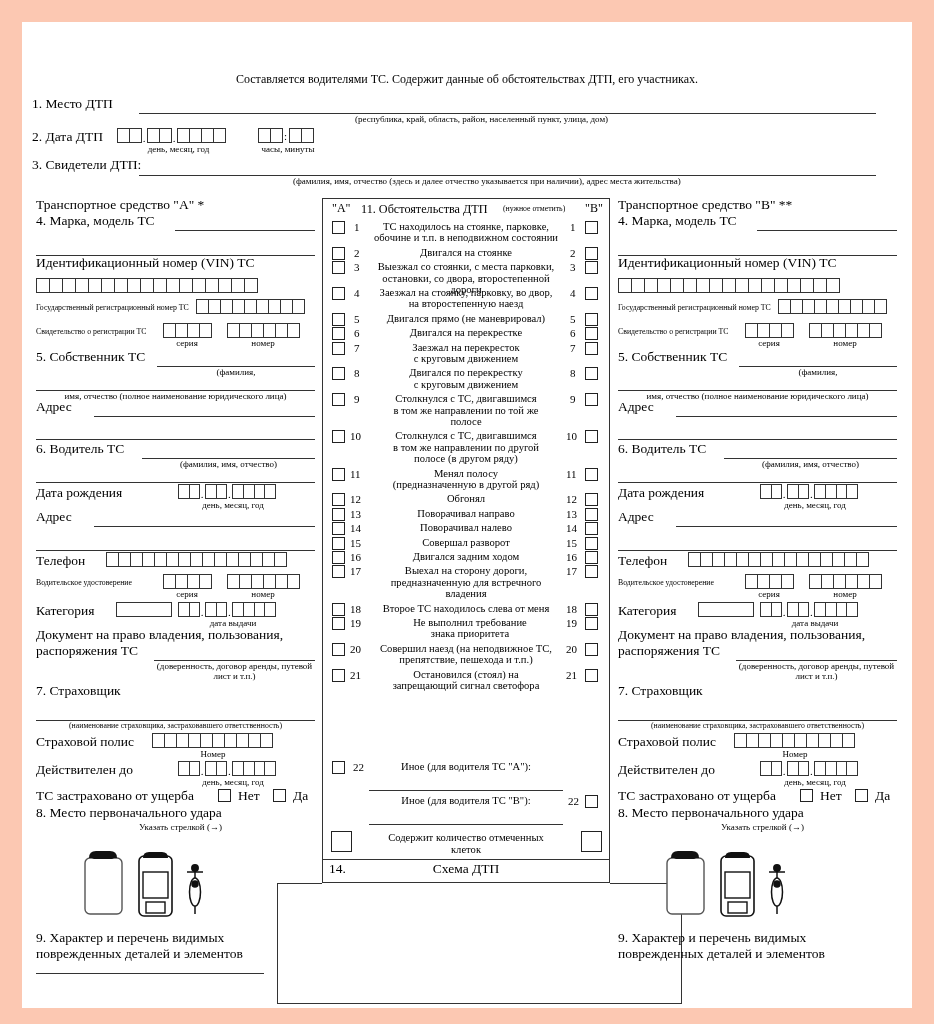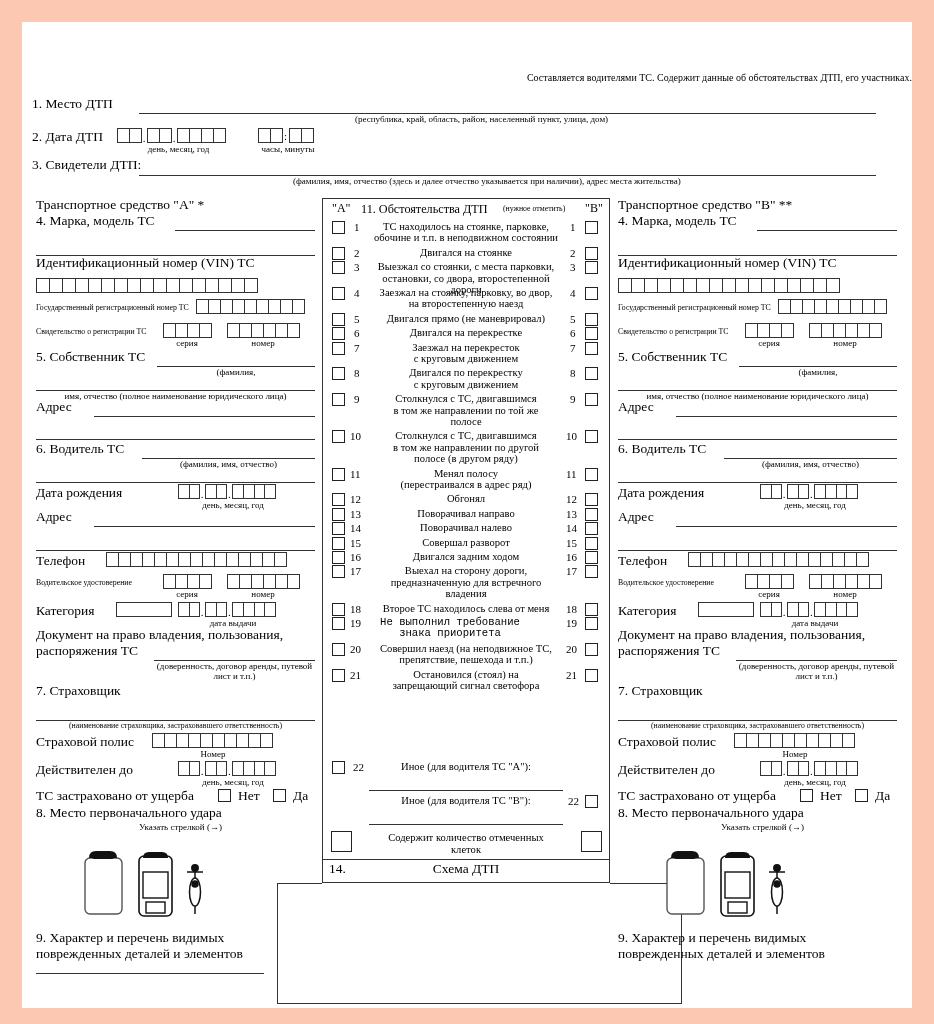--- a/index.html
+++ b/index.html
@@ -76,21 +76,21 @@
 
   
   .veh { position: absolute; }
 </style>
 </head>
 <body>
 
 <div id="page-frame">
 <div id="sheet">
 
-  <div class="abs" style="left:0; top:50px; width:890px; text-align:right; font-size:10px;">Составляется водителями ТС. Содержит данные об обстоятельствах ДТП, его участниках.</div>
+  <div class="abs" style="left:0; top:50px; width:890px; text-align:center; font-size:12px;">Составляется водителями ТС. Содержит данные об обстоятельствах ДТП, его участниках.</div>
 
   <div class="abs t" style="left:10px; top:75px;">1. Место ДТП</div>
   <div class="abs rule" style="left:117px; top:90px; width:737px; height:1px;"></div>
   <div class="abs t-sm" style="left:333px; top:93px;">(республика, край, область, район, населенный пункт, улица, дом)</div>
 
   <div class="abs t" style="left:10px; top:108px;">2. Дата ДТП</div>
   <div class="abs cells" style="left:95px; top:106px;">
     <div class="cell"></div>
     <div class="cell"></div>
     <div class="dot">.</div>
@@ -416,21 +416,21 @@
             <div>Столкнулся с ТС, двигавшимся</div>
             <div>в том же направлении по другой</div>
             <div>полосе (в другом ряду)</div>
           </div>
           <div class="abs" style="left: 243px; top: 231.4px; font-size: 11px;">10</div>
           <div class="abs chk" style="left: 262px; top: 231.4px;"></div>
           <div class="abs chk" style="left: 9px; top: 268.6px;"></div>
           <div class="abs" style="left: 27px; top: 268.6px; font-size: 11px;">11</div>
           <div class="abs circ-txt" style="left: 46px; top: 268.6px; width: 194px;">
             <div>Менял полосу</div>
-            <div>(перестраивался в адрес ряд)</div>
+            <div>(предназначенную в другой ряд)</div>
           </div>
           <div class="abs" style="left: 243px; top: 268.6px; font-size: 11px;">11</div>
           <div class="abs chk" style="left: 262px; top: 268.6px;"></div>
           <div class="abs chk" style="left: 9px; top: 294.4px;"></div>
           <div class="abs" style="left: 27px; top: 294.4px; font-size: 11px;">12</div>
           <div class="abs circ-txt" style="left: 46px; top: 294.4px; width: 194px;">
             <div>Обгонял</div>
           </div>
           <div class="abs" style="left: 243px; top: 294.4px; font-size: 11px;">12</div>
           <div class="abs chk" style="left: 262px; top: 294.4px;"></div>
@@ -473,21 +473,21 @@
           <div class="abs chk" style="left: 262px; top: 366.4px;"></div>
           <div class="abs chk" style="left: 9px; top: 403.6px;"></div>
           <div class="abs" style="left: 27px; top: 403.6px; font-size: 11px;">18</div>
           <div class="abs circ-txt" style="left: 46px; top: 403.6px; width: 194px;">
             <div>Второе ТС находилось слева от меня</div>
           </div>
           <div class="abs" style="left: 243px; top: 403.6px; font-size: 11px;">18</div>
           <div class="abs chk" style="left: 262px; top: 403.6px;"></div>
           <div class="abs chk" style="left: 9px; top: 418px;"></div>
           <div class="abs" style="left: 27px; top: 418px; font-size: 11px;">19</div>
-          <div class="abs circ-txt" style="left: 30px; top: 418px; width: 194px; font-family: Liberation Mono, monospace;">
+          <div class="abs circ-txt" style="left: 50px; top: 418px; width: 194px;">
             <div>Не выполнил требование</div>
             <div>знака приоритета</div>
           </div>
           <div class="abs" style="left: 243px; top: 418px; font-size: 11px;">19</div>
           <div class="abs chk" style="left: 262px; top: 418px;"></div>
           <div class="abs chk" style="left: 9px; top: 443.8px;"></div>
           <div class="abs" style="left: 27px; top: 443.8px; font-size: 11px;">20</div>
           <div class="abs circ-txt" style="left: 46px; top: 443.8px; width: 194px;">
             <div>Совершил наезд (на неподвижное ТС,</div>
             <div>препятствие, пешехода и т.п.)</div>

